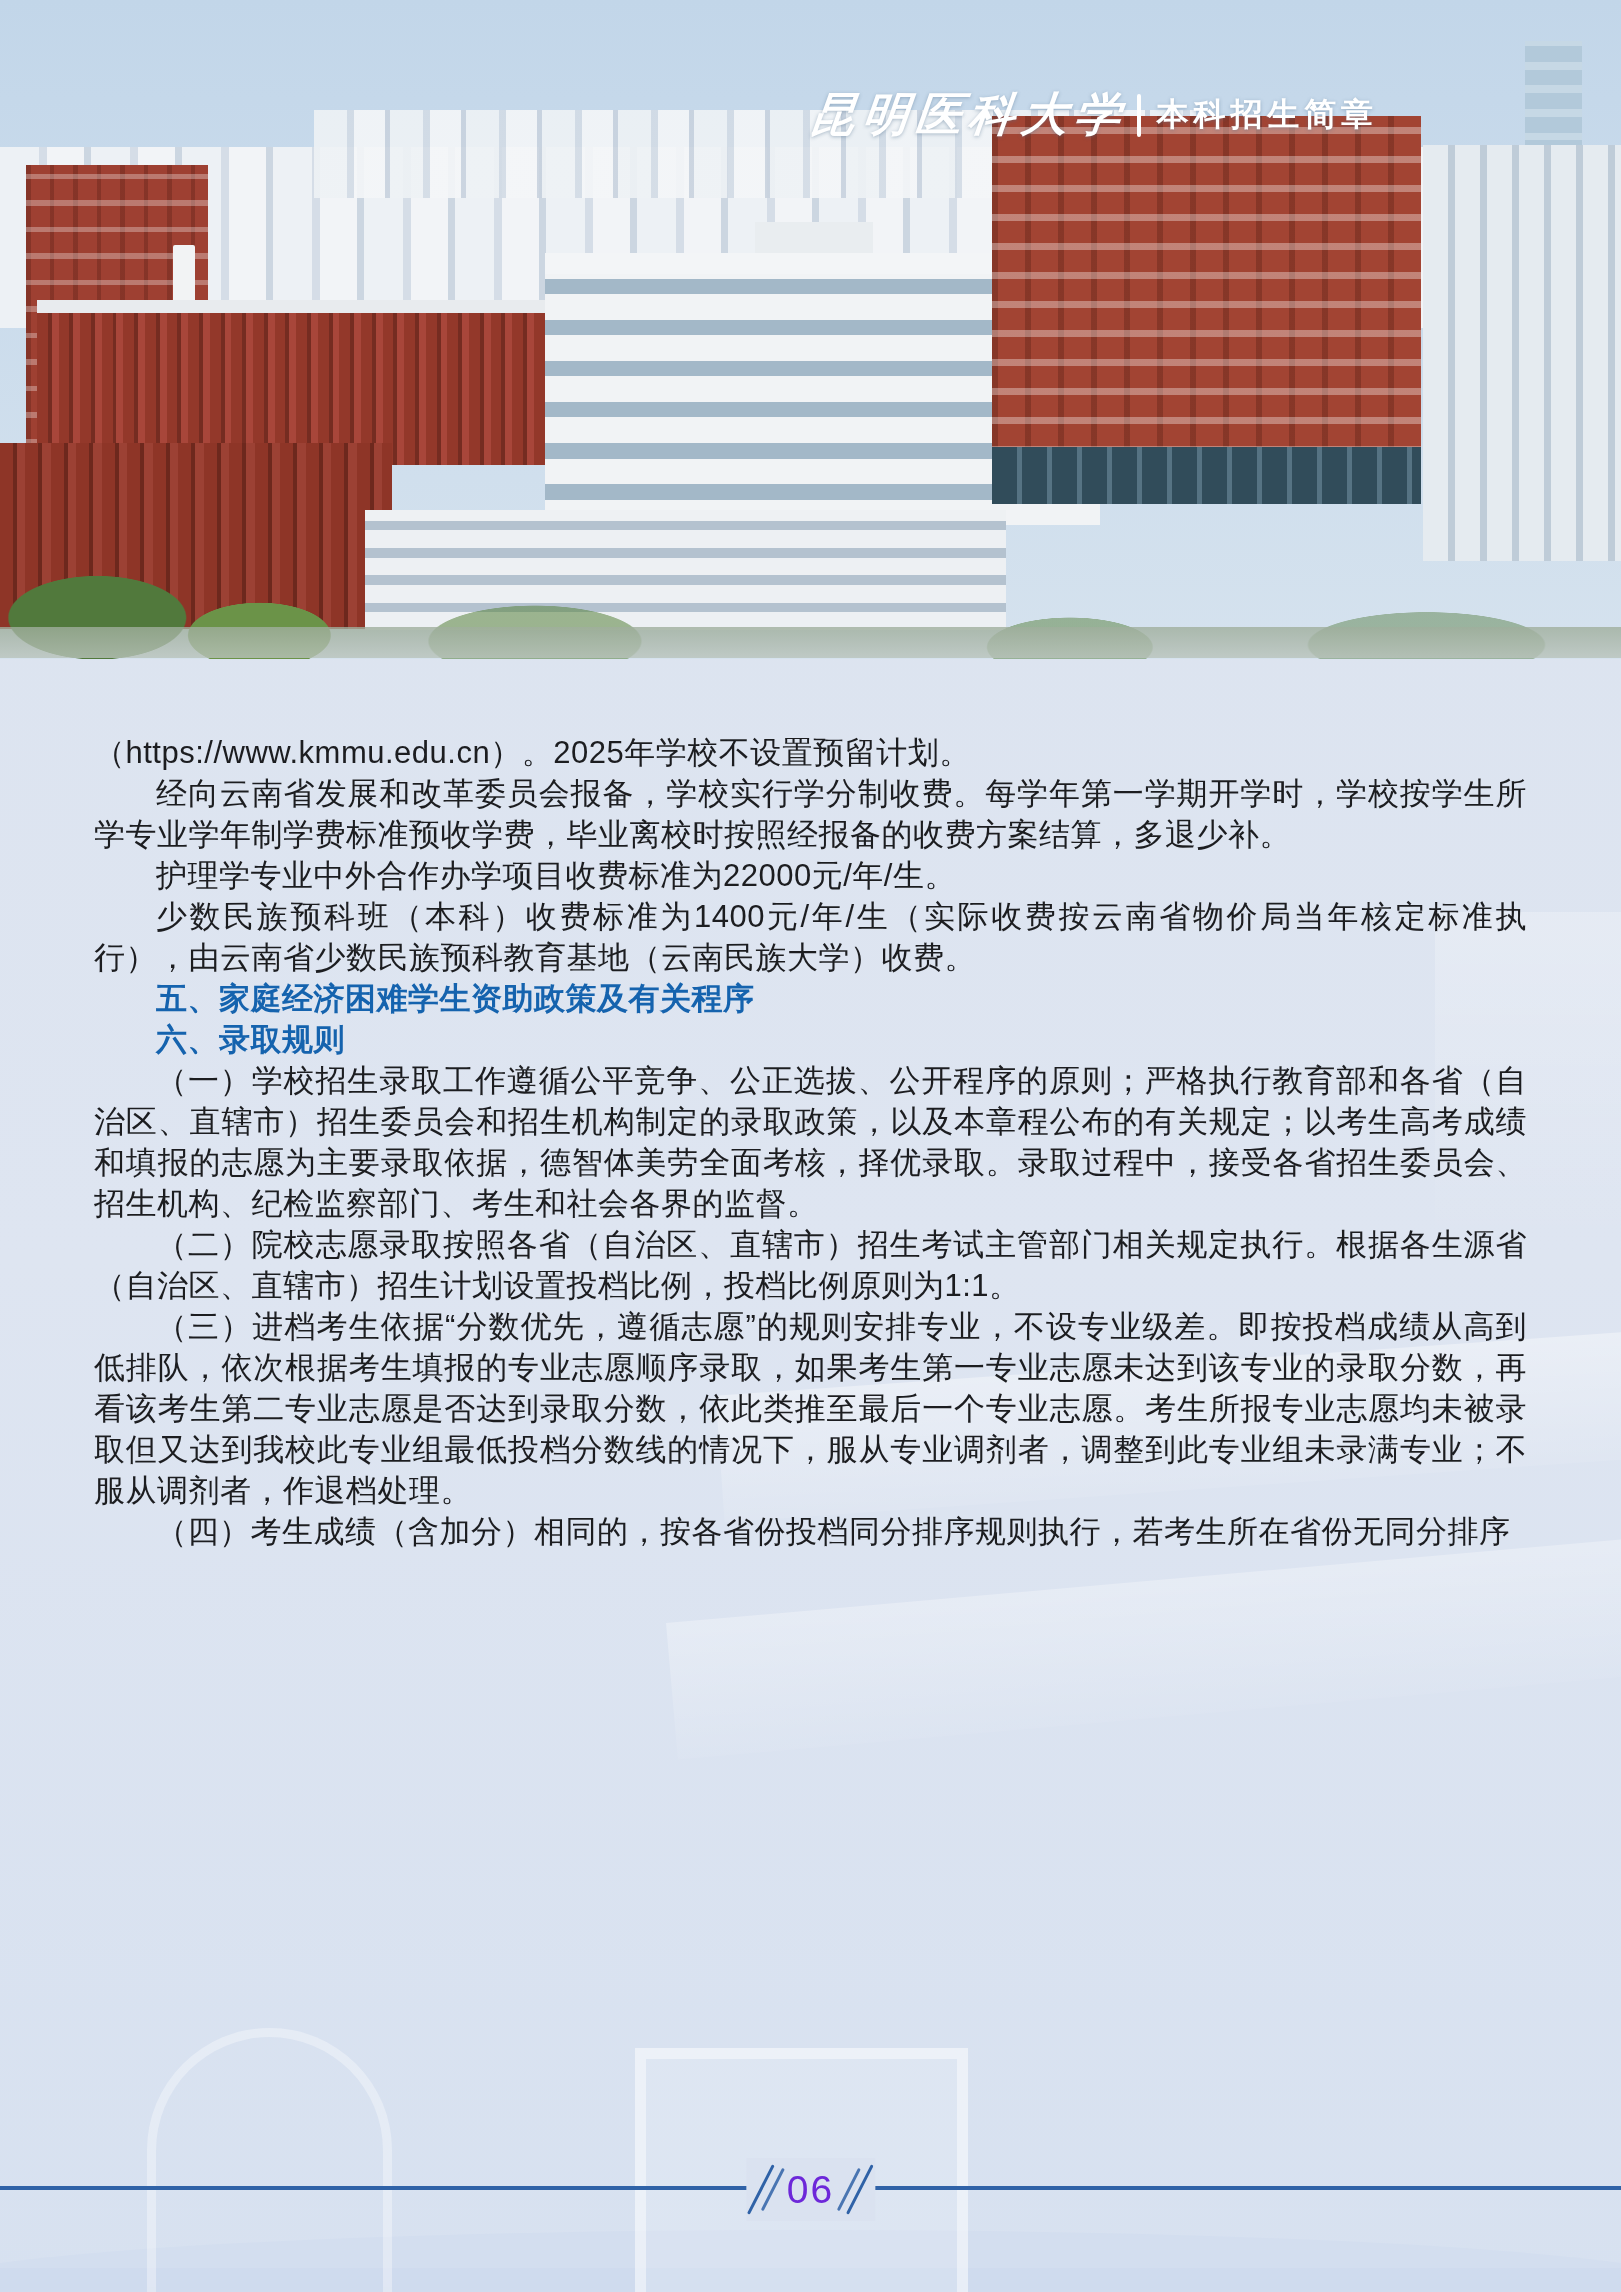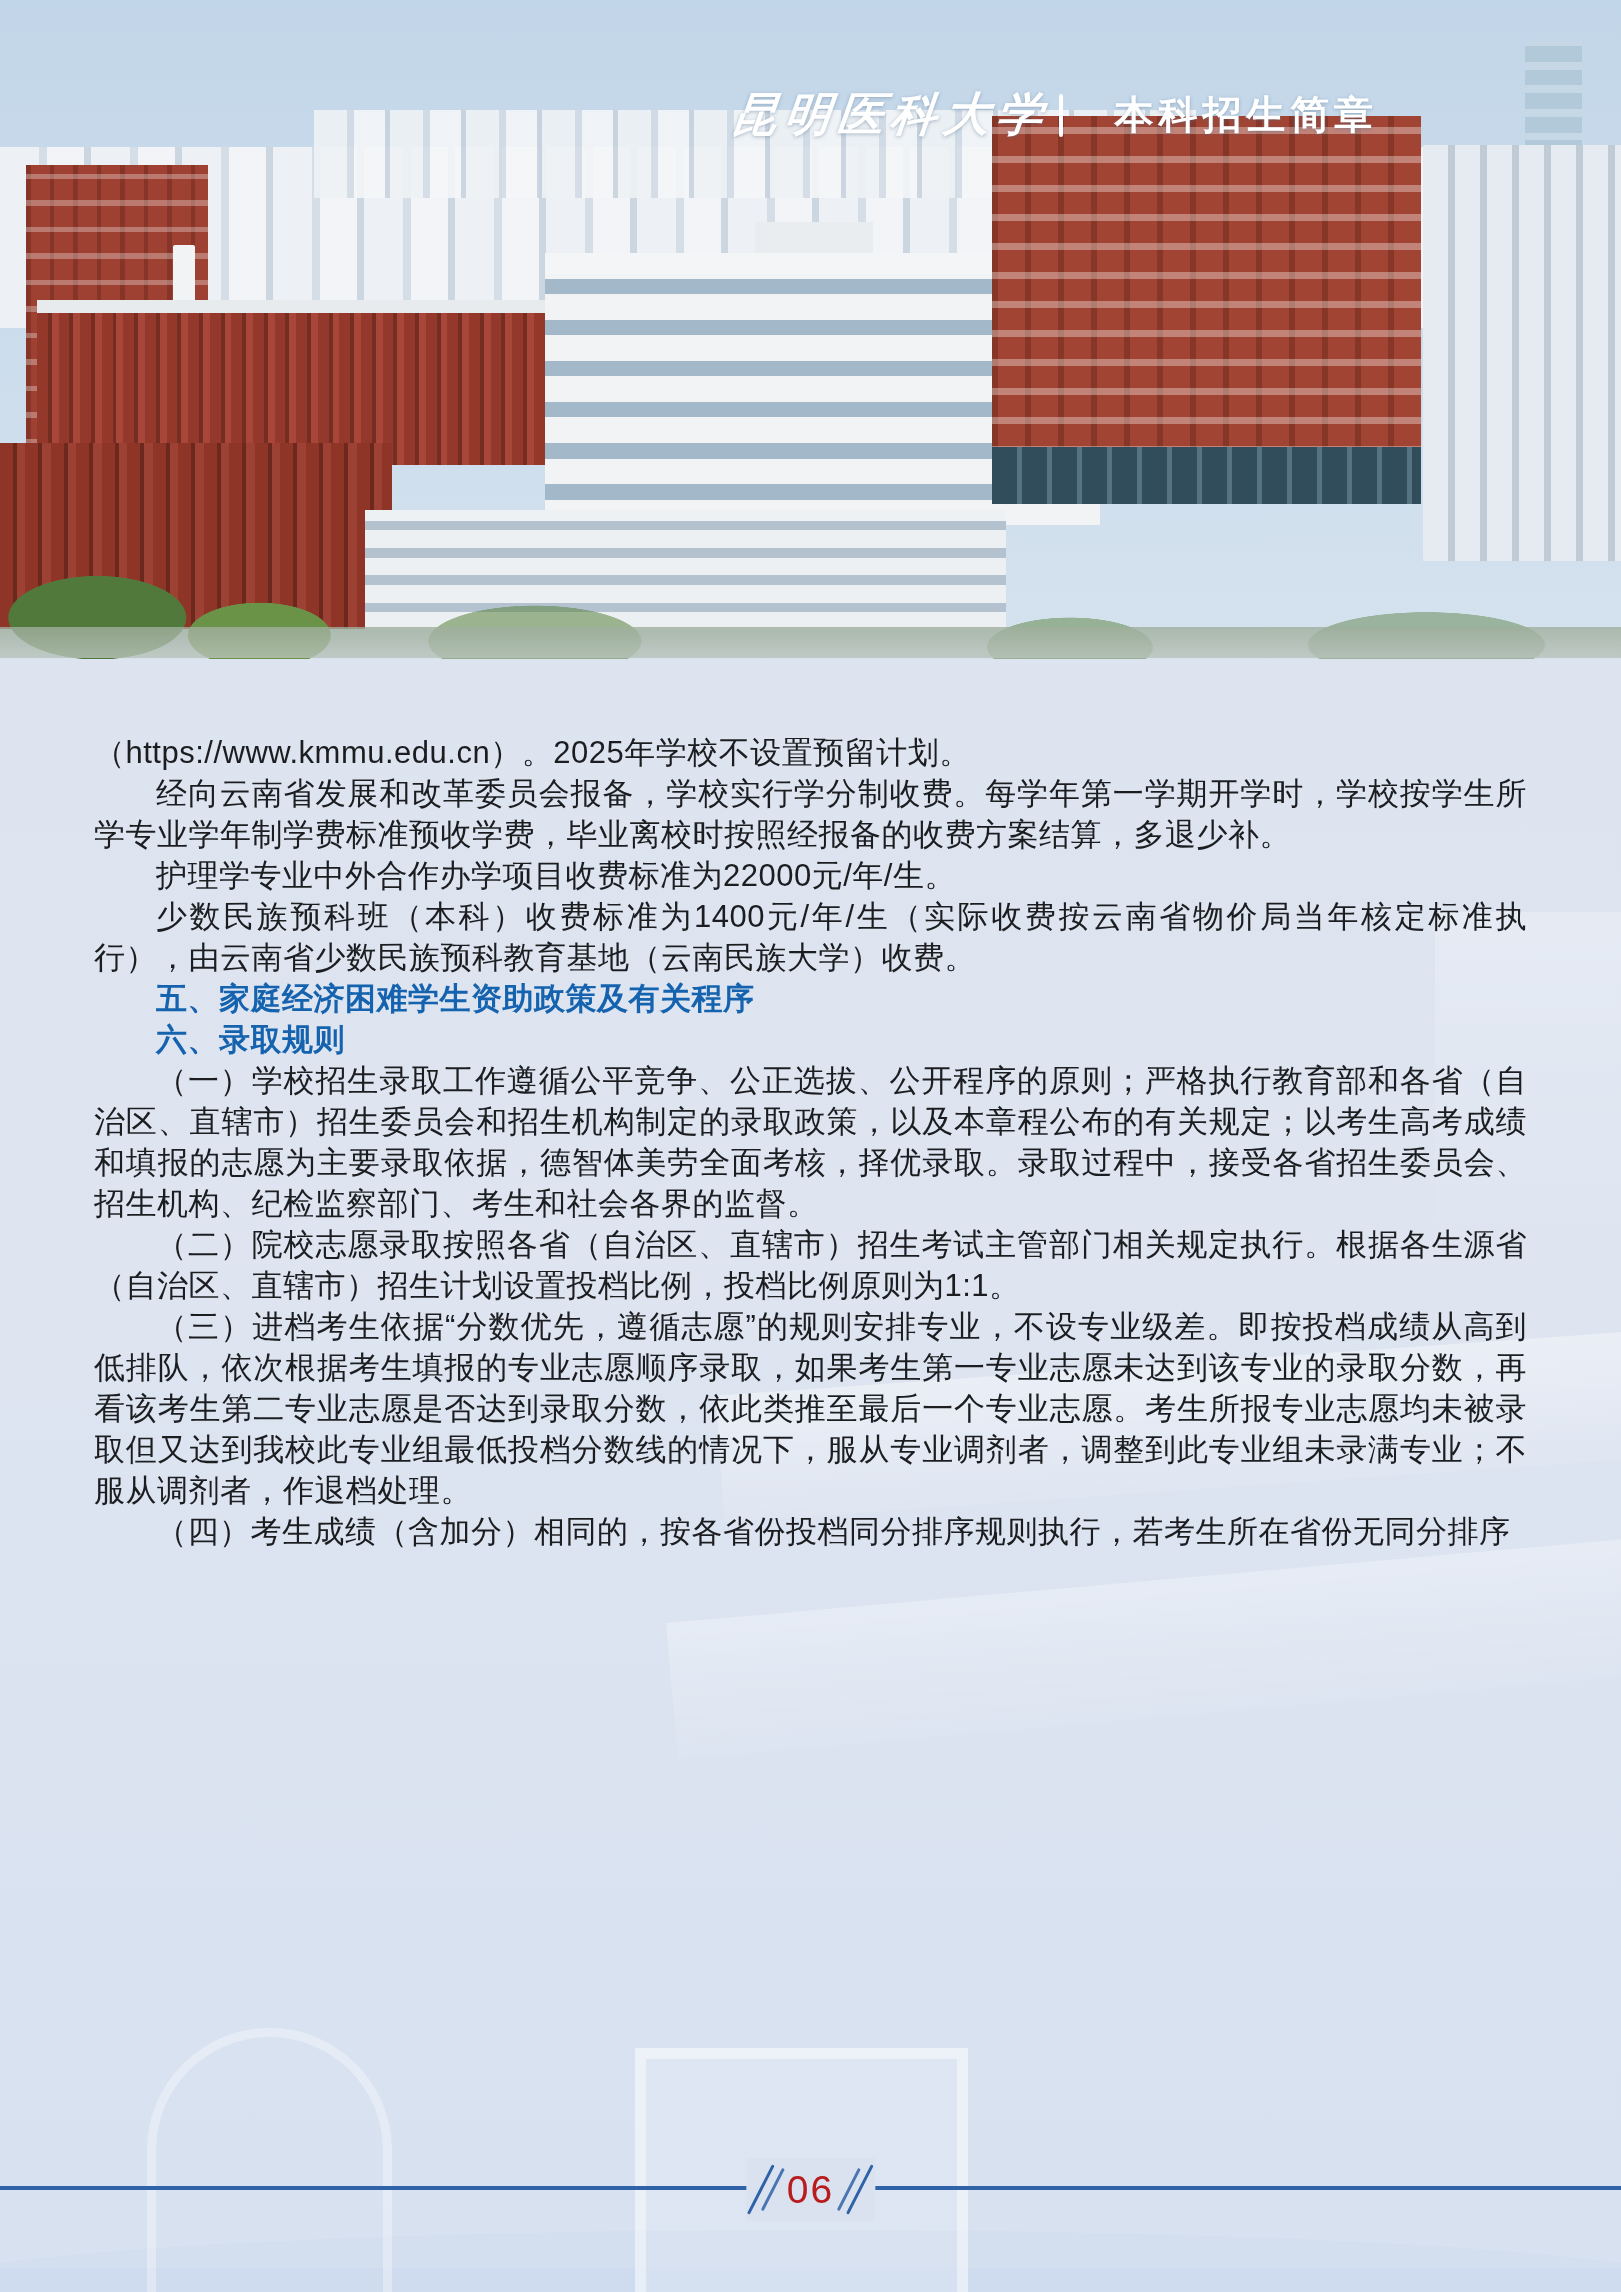--- a/index.html
+++ b/index.html
@@ -67,21 +67,21 @@
   }
   .ground { left:0; top:627px; width:1621px; height:31px;
     background:linear-gradient(180deg,#9fae9c 0%,#b9c3bb 100%); opacity:.8; }
 
   
   .logo { position:absolute; top:84px; right:243px; display:flex; align-items:center;
           color:#ffffff; text-shadow:0 1px 3.9px rgba(80,110,140,.45); }
   .logo-cn { font-family:"Liberation Serif", serif; font-style:italic; font-weight:bold;
              font-size:46px; letter-spacing:6.9px; transform:skewX(-6deg); }
   .logo-divider { width:3.9px; height:43px; background:#ffffff; margin:0 15.7px 0 9.8px; border-radius:2px; }
-  .logo-sub { font-family:Liberation Serif, serif; font-weight:bold; font-size:39px; letter-spacing:4.9px;margin-left:36px; }
+  .logo-sub { font-family:Liberation Serif, serif; font-weight:bold; font-size:32px; letter-spacing:4.9px; }
 
   
   .decor { position:absolute; pointer-events:none; }
   .decor-band1 { top:1362px; right:-59px; width:961px; height:127px; transform:rotate(-4deg);
     background:linear-gradient(180deg,rgba(255,255,255,.38),rgba(255,255,255,.08)); }
   .decor-band2 { top:1578px; right:-78px; width:1029px; height:137px; transform:rotate(-5deg);
     background:linear-gradient(180deg,rgba(255,255,255,.30),rgba(255,255,255,.05)); }
   .decor-bld { top:912px; right:0; width:186px; height:333px;
     background:linear-gradient(180deg,rgba(255,255,255,.25),rgba(255,255,255,0)); }
   .decor-arch { bottom:-29px; left:147px; width:245px; height:294px;
@@ -103,21 +103,21 @@
     font-weight:bold; color:#1563ae; }
 
   
   .footer { position:absolute; top:2158px; left:0; width:1621px; height:63px; z-index:3; }
   .footer-line { position:absolute; top:28px; left:0; width:100%; height:3.9px; background:#2f62a7; }
   .page-num-wrap { position:absolute; left:50%; top:0; transform:translateX(-50%);
     height:63px; display:flex; align-items:center; gap:8.8px; padding:0 13.7px;
     background:#dae2f0; }
   .slash { width:2.9px; height:55px; background:#2f62a7; transform:rotate(27deg); border-radius:2px; }
   .slash.thin { height:47px; opacity:.85; }
-  .page-num { font-size:39px; color:#b91c1c; letter-spacing:2px; padding:0 3.9px; }
+  .page-num { font-size:39px; color:#6d28d9; letter-spacing:2px; padding:0 3.9px; }
 </style>
 </head>
 <body>
 
 <div class="page">
 
   <div class="hero">
     <div class="bld city-band"></div>
     <div class="bld city-band2"></div>
     <div class="bld sky-tower"></div>

